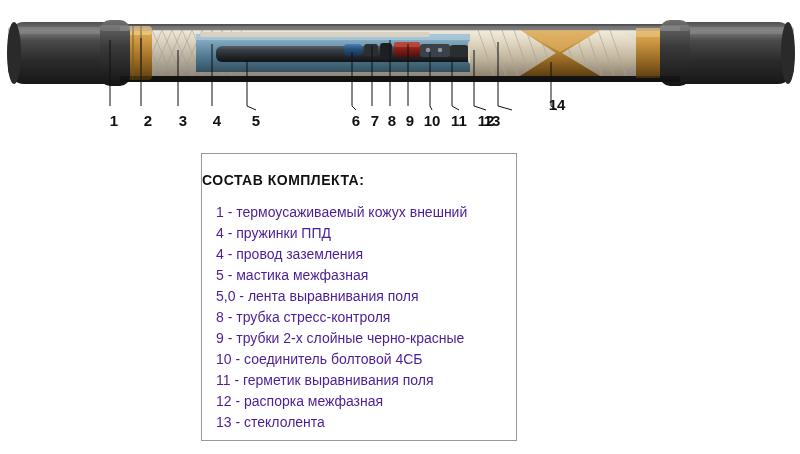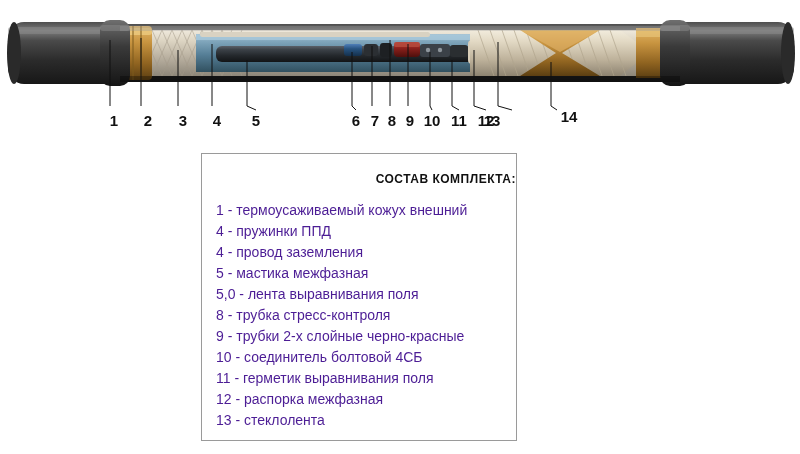--- a/index.html
+++ b/index.html
@@ -40,22 +40,22 @@
     position: absolute;
     left: 201px;
     top: 153px;
     width: 316px;
     height: 288px;
     border: 1px solid #9a9a9a;
     background: #ffffff;
     box-sizing: border-box;
   }
   #legend-title {
-    text-align: right;
-    font-size: 12px;
+    text-align: left;
+    font-size: 14px;
     font-weight: 700;
     letter-spacing: 0.5px;
     margin-top: 18px;
     color: #111111;
   }
   #legend-list {
     margin: 14px 0 0 0;
     padding: 0 0 0 14px;
     list-style: none;
   }
@@ -281,21 +281,21 @@
 <div class="callout-label" style="left:209px; top:112px; width:16px;">4</div>
 <div class="callout-label" style="left:248px; top:112px; width:16px;">5</div>
 <div class="callout-label" style="left:348px; top:112px; width:16px;">6</div>
 <div class="callout-label" style="left:367px; top:112px; width:16px;">7</div>
 <div class="callout-label" style="left:384px; top:112px; width:16px;">8</div>
 <div class="callout-label" style="left:402px; top:112px; width:16px;">9</div>
 <div class="callout-label" style="left:421px; top:112px; width:22px;">10</div>
 <div class="callout-label" style="left:448px; top:112px; width:22px;text-align:center;">11</div>
 <div class="callout-label" style="left:475px; top:112px; width:22px;">12</div>
 <div class="callout-label" style="left:481px; top:112px; width:22px;">13</div>
-<div class="callout-label" style="left:546px; top:108px; width:22px;margin-left:12px;">14</div>
+<div class="callout-label" style="left:546px; top:96px; width:22px;">14</div>
 
 <div id="legend-panel">
   <div id="legend-title">СОСТАВ КОМПЛЕКТА:</div>
   <ul id="legend-list">
     <li>1 - термоусаживаемый кожух внешний</li>
     <li>4 - пружинки ППД</li>
     <li>4 - провод заземления</li>
     <li>5 - мастика межфазная</li>
     <li>5,0 - лента выравнивания поля</li>
     <li>8 - трубка стресс-контроля</li>

